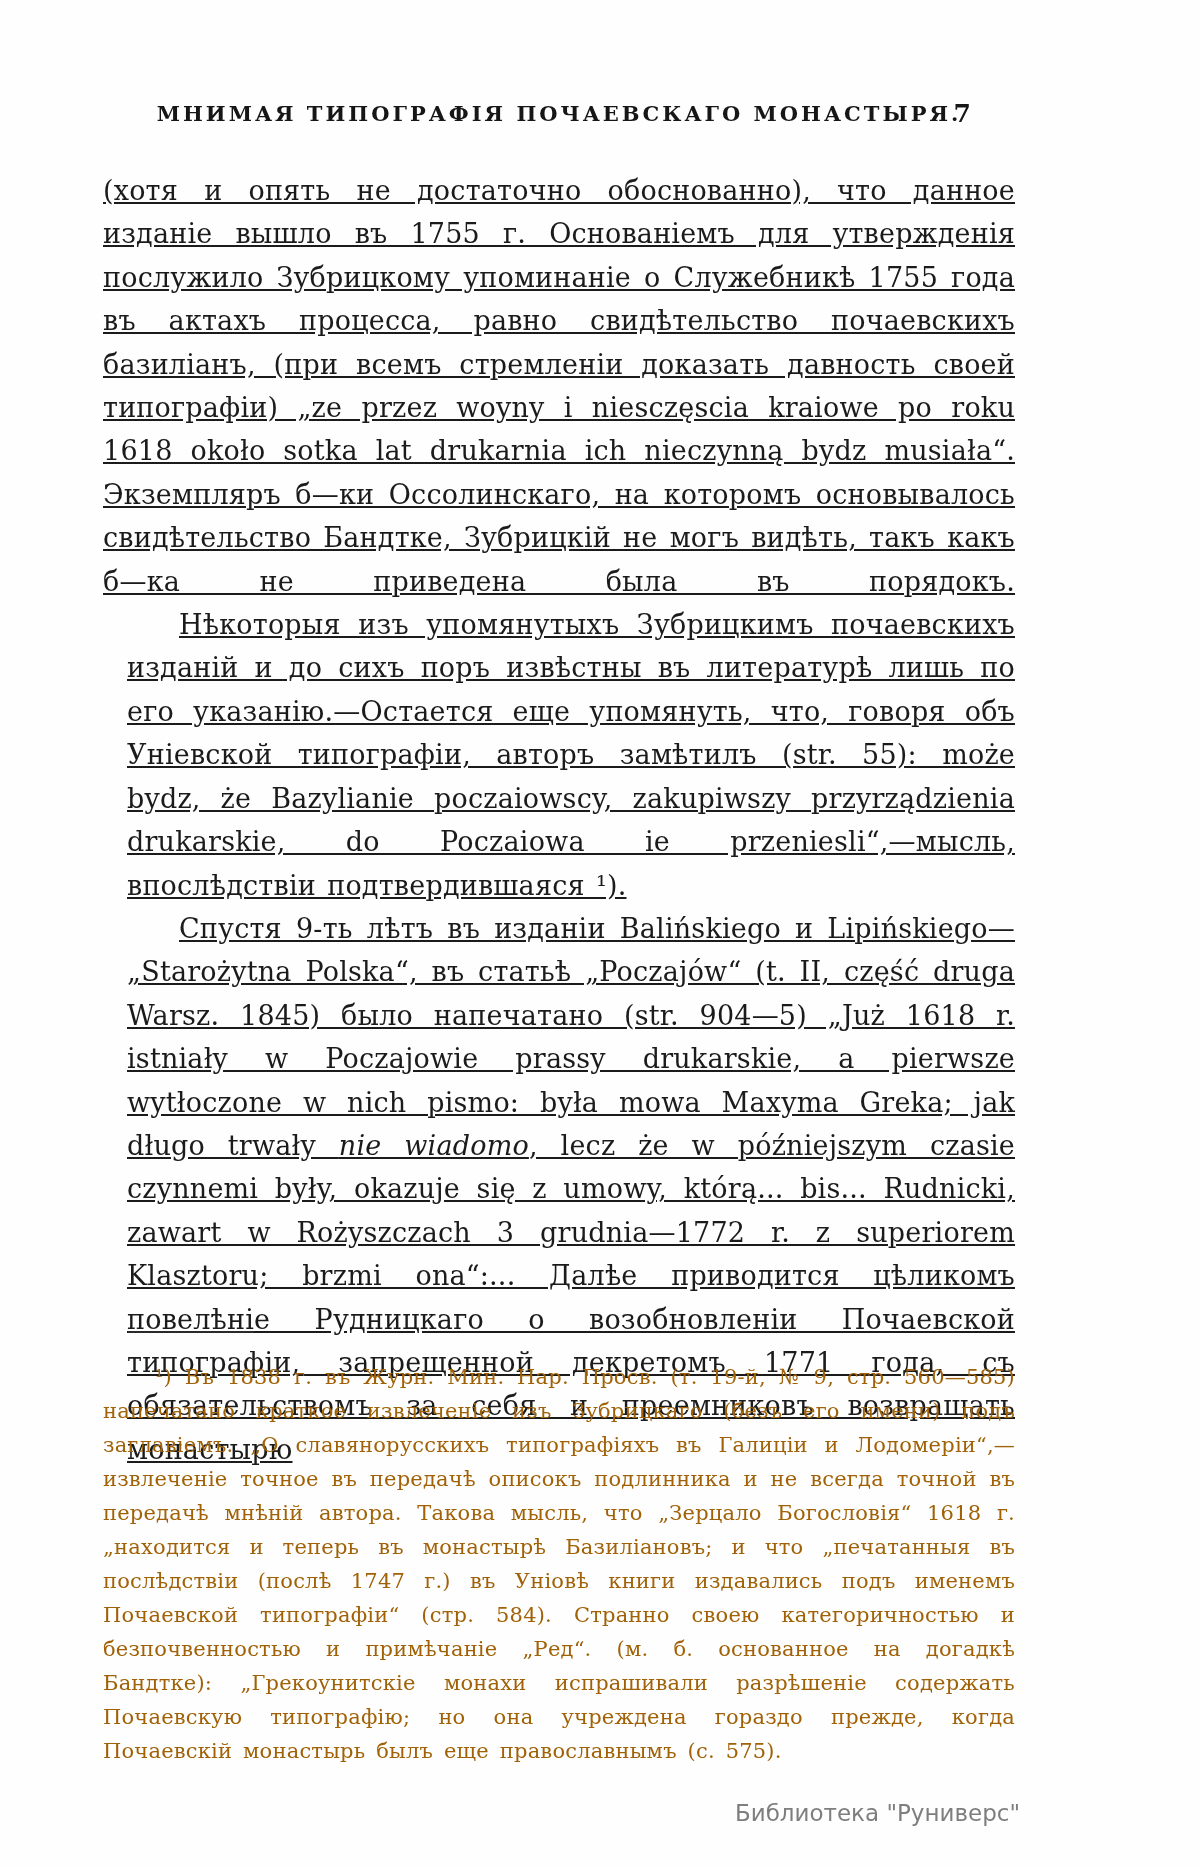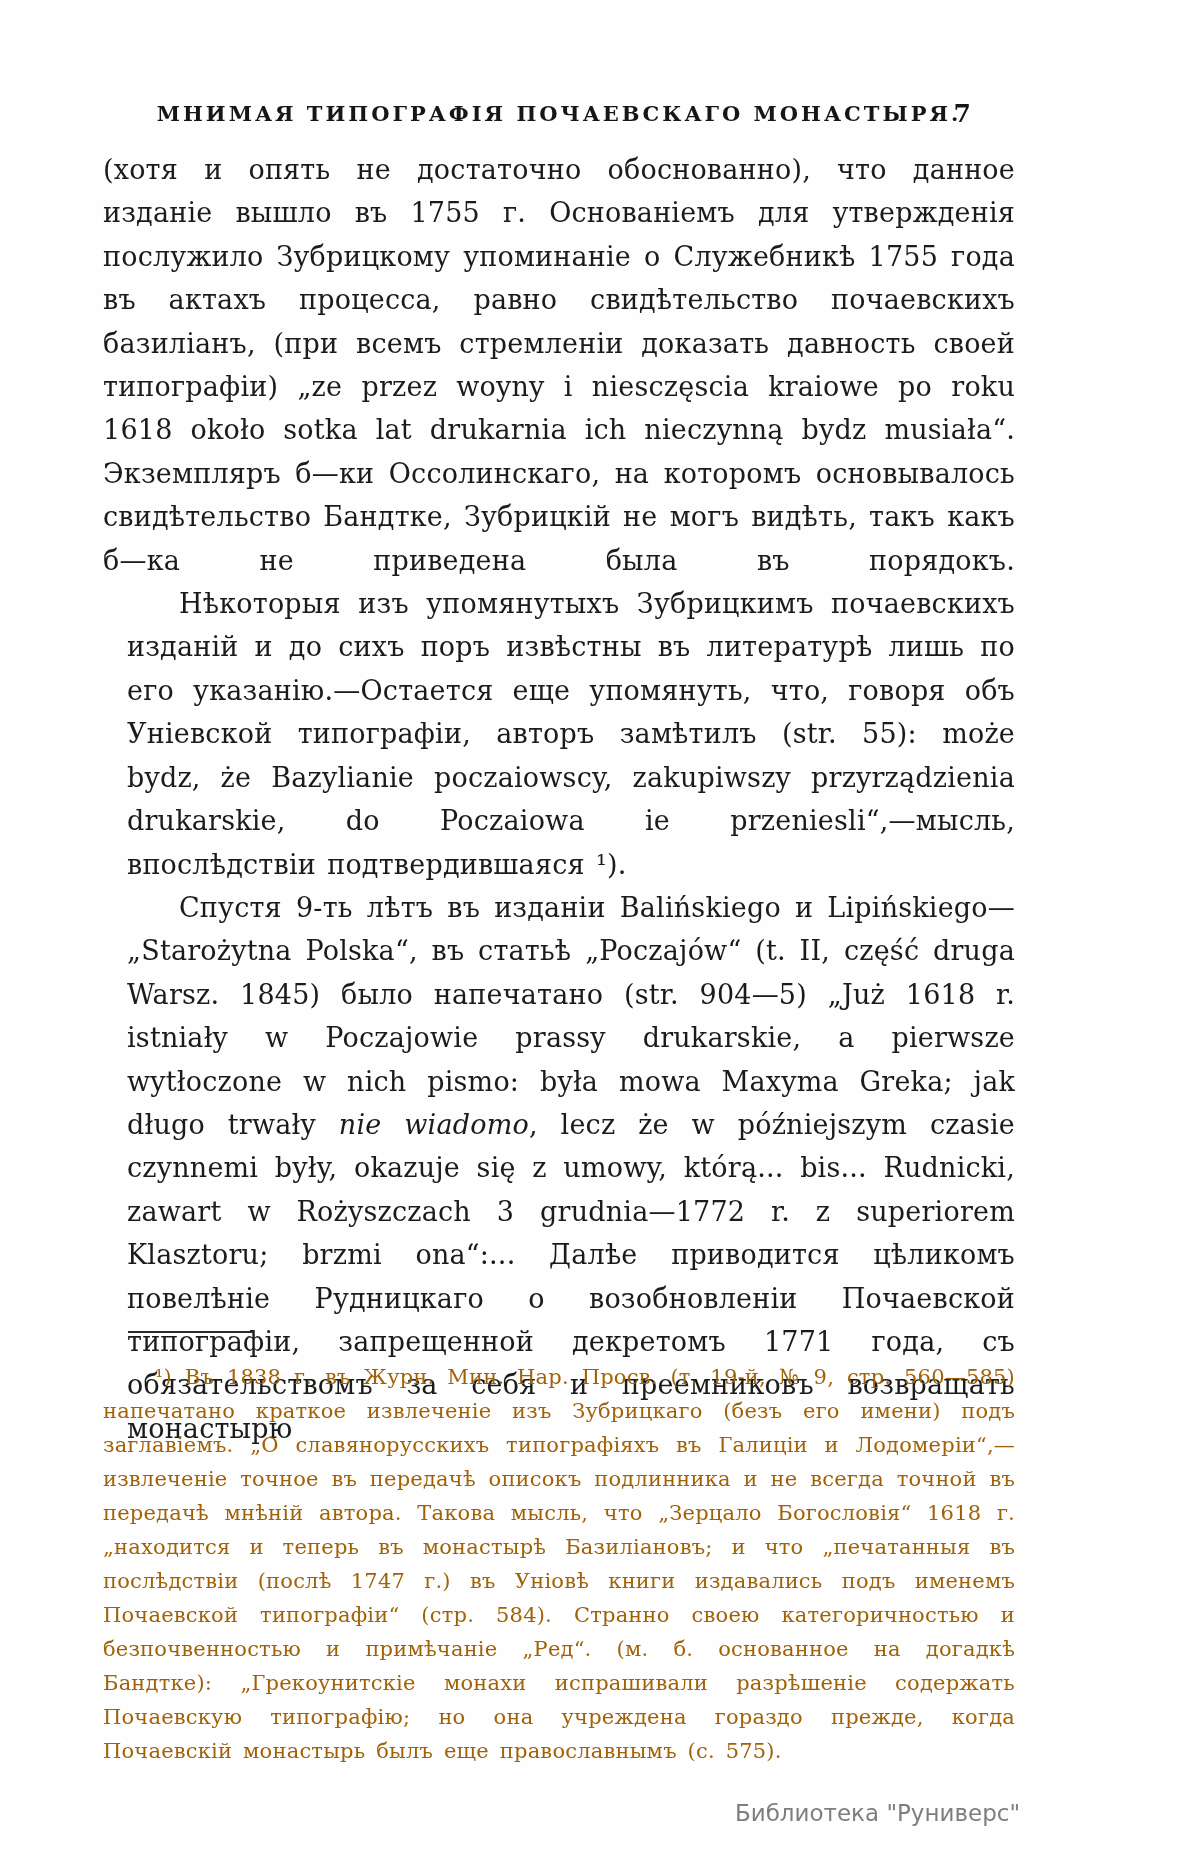--- a/index.html
+++ b/index.html
@@ -35,23 +35,24 @@
   .page-number {
     position: absolute;
     top: -2px;
     right: 44px;
     font-size: 25px;
     font-weight: bold;
     color: #161616;
   }
   .body-text {
     position: absolute;
-    top: 148px;
+    top: 169px;
     left: 103px;
     width: 912px;
+    text-decoration: underline;
   }
   .body-text p {
     margin: 0;
     font-size: 27px;
     line-height: 43.4px;
     text-align: justify;
     letter-spacing: 0.2px;
     word-spacing: 2.5px;
     color: #1b1b1b;
   }

